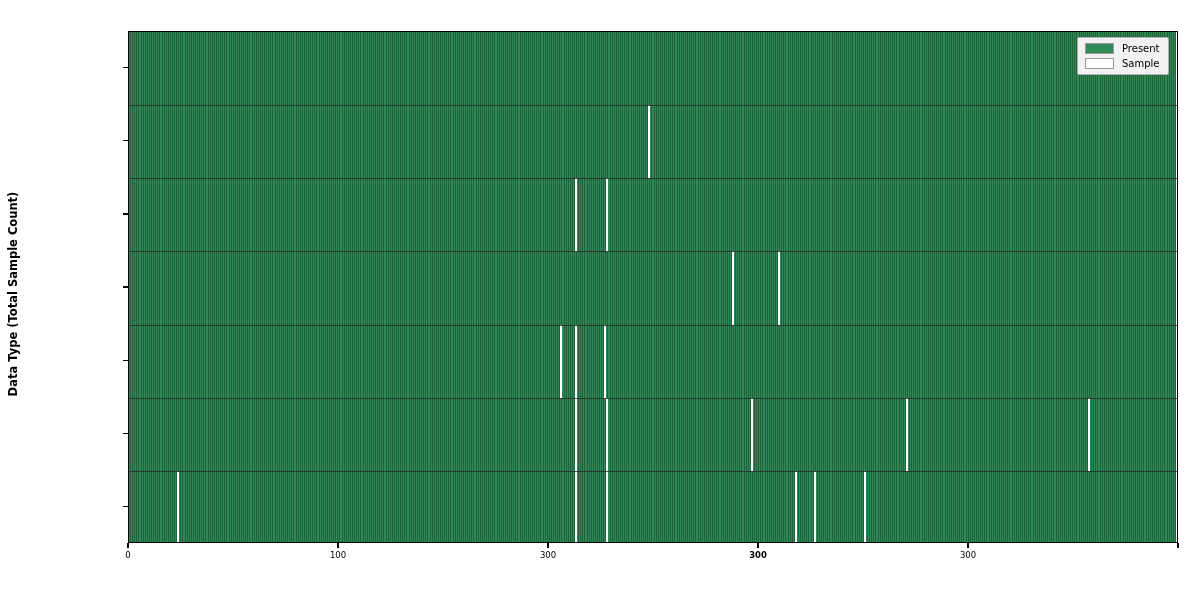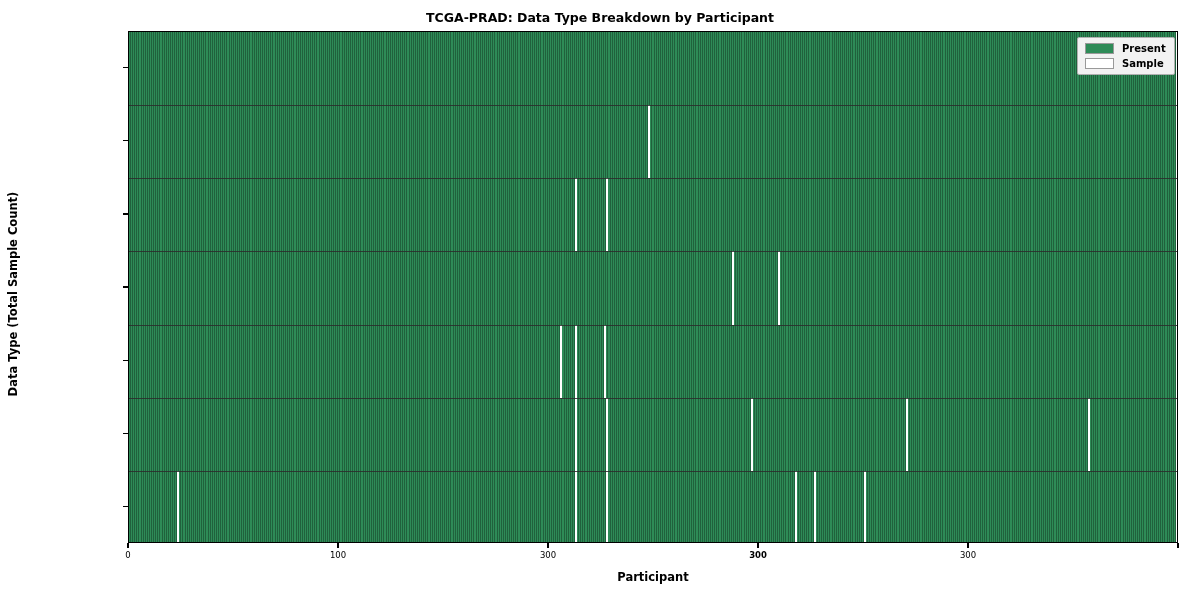--- a/index.html
+++ b/index.html
@@ -117,21 +117,20 @@
     position: absolute;
     left: 1077px;
     top: 37px;
     background: #f2f2f2;
     border: 1px solid #b0b0b0;
     border-radius: 2px;
     padding: 5px 8px 5px 7px;
     display: flex;
     flex-direction: column;
     gap: 4px;
-    font-weight: bold;
   }
   .legend-entry {
     display: flex;
     flex-direction: row;
     align-items: center;
     gap: 8px;
   }
   .legend-swatch {
     width: 29px;
     height: 11px;
@@ -142,21 +141,20 @@
     font-size: 10px;
     color: #000000;
     white-space: nowrap;
   }
 </style>
 </head>
 <body>
 
 <div id="figure">
 
-  <div id="chart-title">TCGA-PRAD: Data Type Breakdown by Participant</div>
 
   <div id="ylabel">Data Type (Total Sample Count)</div>
   <div id="yaxis-ticks">
       <div class="ytick-mark" style="top: 66.9714px;"></div>
       <div class="ytick-mark" style="top: 140.114px;"></div>
       <div class="ytick-mark" style="top: 213.257px;"></div>
       <div class="ytick-mark" style="top: 286.4px;"></div>
       <div class="ytick-mark" style="top: 359.543px;"></div>
       <div class="ytick-mark" style="top: 432.686px;"></div>
       <div class="ytick-mark" style="top: 505.829px;"></div>
@@ -3692,21 +3690,20 @@
       <div class="xtick-label" style="left: 338px;">100</div>
       <div class="xtick-mark" style="left: 547.4px;"></div>
       <div class="xtick-label" style="left: 548px;">300</div>
       <div class="xtick-mark" style="left: 757.4px;"></div>
       <div class="xtick-label" style="left: 758px; font-weight: bold;">300</div>
       <div class="xtick-mark" style="left: 967.4px;"></div>
       <div class="xtick-label" style="left: 968px;">300</div>
       <div class="xtick-mark" style="left: 1177.4px;"></div>
       <div class="xtick-label" style="left: 1218px;">500</div>
     </div>
-  <div id="xlabel">Participant</div>
 
   <div id="legend">
       <div class="legend-entry">
         <span class="legend-swatch" style="background: rgb(46, 139, 87);"></span>
         <span class="legend-text">Present</span>
       </div>
       <div class="legend-entry">
         <span class="legend-swatch" style="background: rgb(255, 255, 255);"></span>
         <span class="legend-text">Sample</span>
       </div>

